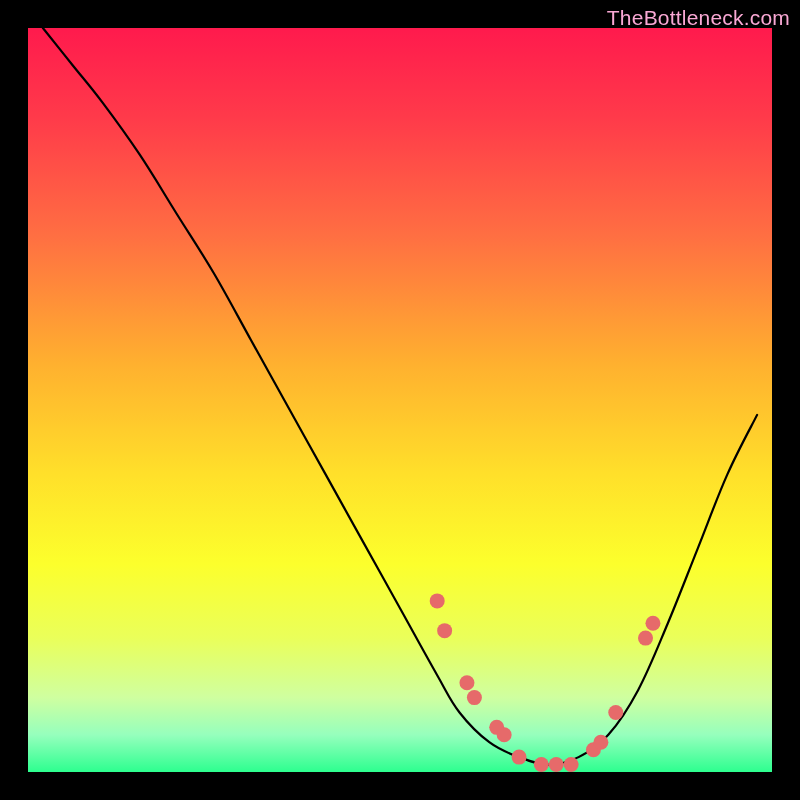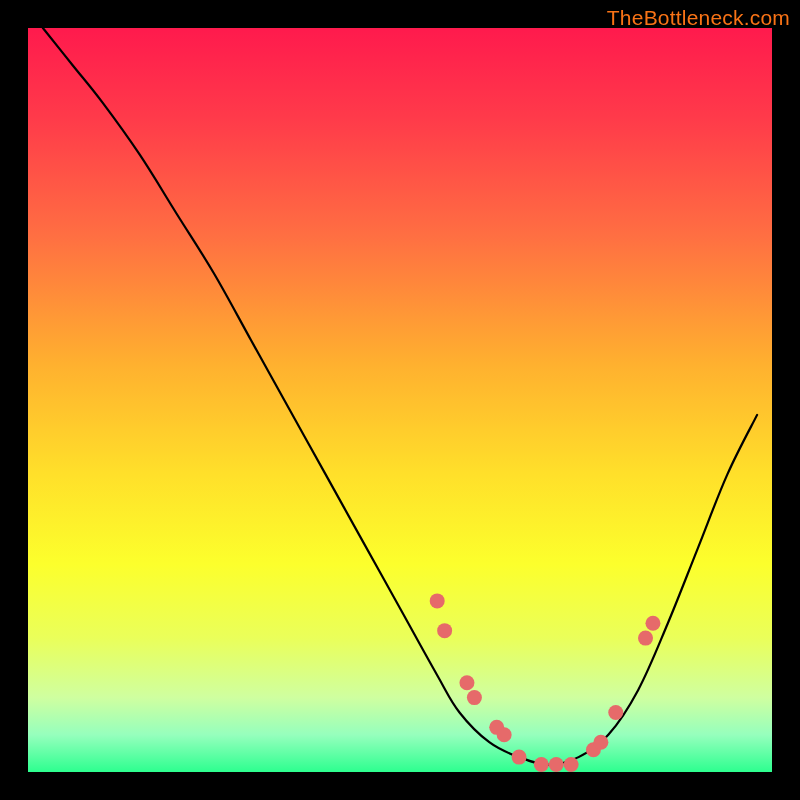--- a/index.html
+++ b/index.html
@@ -26,21 +26,21 @@
       #fcff2c 72%,
       #eaff5a 82%,
       #cfffa0 90%,
       #96ffbd 95%,
       #2dff8f 100%);
   }
   .watermark {
     position: absolute;
     top: 6px;
     right: 10px;
-    color: #f97316;
+    color: #f9a8d4;
     font-size: 21px;
     font-weight: 500;
     letter-spacing: 0.2px;
   }
   svg.curve {
     position: absolute;
     left: 28px;
     top: 28px;
     width: 744px;
     height: 744px;

